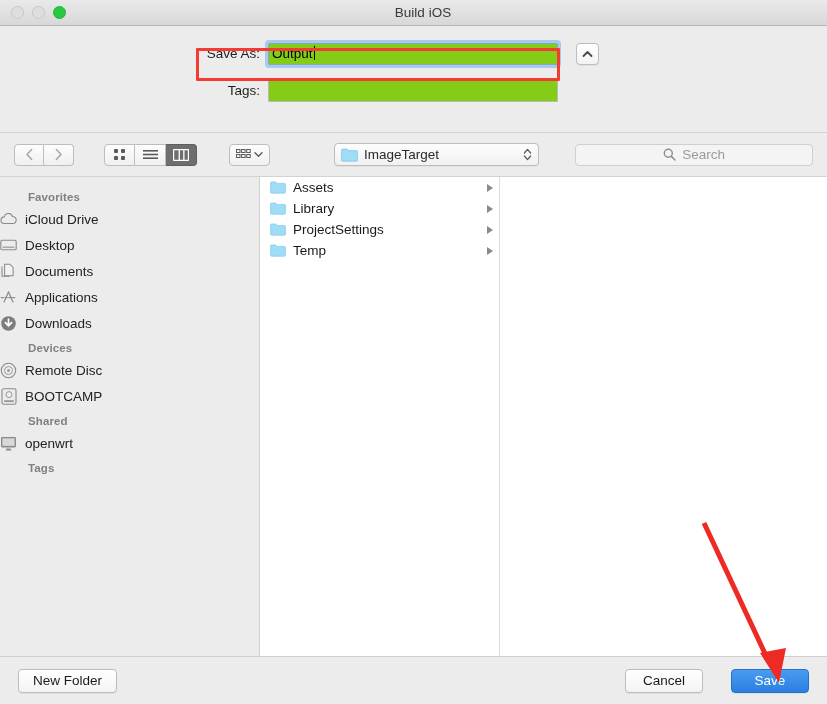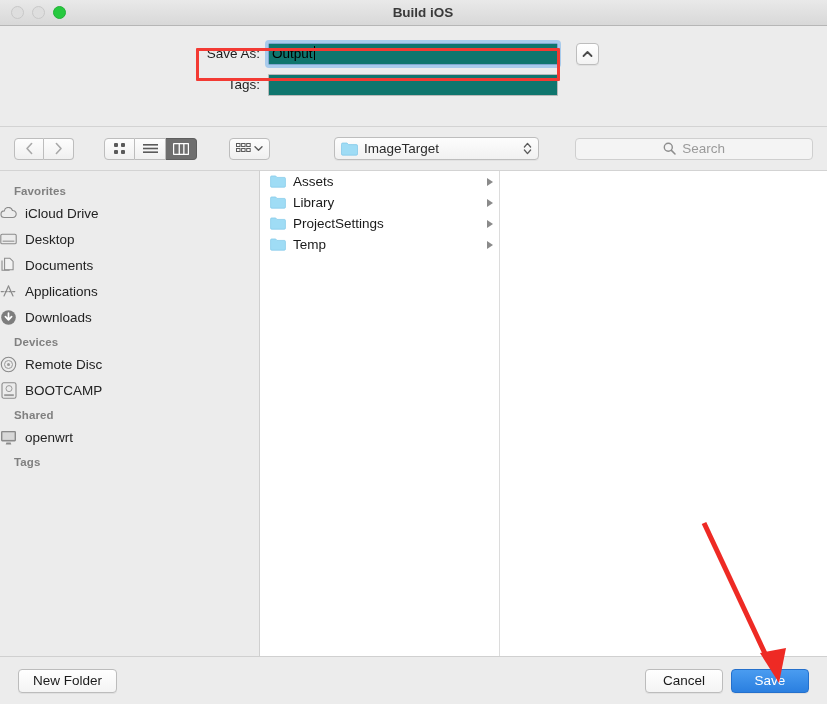--- a/index.html
+++ b/index.html
@@ -25,39 +25,39 @@
     border-bottom: 1px solid #b6b6b6;
     flex: none;
   }
   .lights { position: absolute; left: 11px; top: 6px; display: flex; gap: 8px; }
   .light { width: 13px; height: 13px; border-radius: 50%; }
   .light.close   { background: #dedede; border: 1px solid #c8c8c8; }
   .light.min     { background: #dedede; border: 1px solid #c8c8c8; }
   .light.zoom    { background: #27c93f; border: 1px solid #23b238; }
   .title {
     line-height: 26px; text-align: center;
-    font-size: 13.5px; color: #3a3a3a; font-weight: 700; padding-left: 19px;
+    font-size: 13.5px; color: #3a3a3a; font-weight: 400; padding-left: 19px;
   }
 
   
   .form {
     flex: none;
     padding: 14px 0 12px 0;
     background: #ececec;
   }
-  .form-row { display: flex; align-items: center; height: 27px; margin-bottom: 4px; }
+  .form-row { display: flex; align-items: center; height: 27px; margin-bottom: 10px; }
   .form-row.tags-row { margin-bottom: 16px; }
   .form-label {
     width: 268px; text-align: right; padding-right: 8px;
     font-size: 13.5px; color: #1d1d1d;
   }
   .saveas-wrap { position: relative; display: flex; align-items: center; }
   .text-input {
     width: 290px; height: 22px;
-    border: 1px solid #b9b9b9; background: #0f766e; border-radius: 1px;
+    border: 1px solid #b9b9b9; background: #84cc16; border-radius: 1px;
     font-size: 13.5px; color: #000; padding: 0 3px;
     line-height: 20px;
   }
   .text-input.focused {
     outline: 3px solid #a8cbec; outline-offset: 0px;
     border-color: #7fa7d0;
   }
   .caret {
     display:inline-block; width:1px; height:14px; background:#000;
     vertical-align: -2px; margin-left: 1px;
@@ -139,21 +139,21 @@
   .sidebar {
     width: 260px; flex: none;
     background: #ececec;
     border-right: 1px solid #d0d0d0;
     border-top: 1px solid #d3d3d3;
     padding-top: 8px;
     overflow: hidden;
   }
   .sb-head {
     font-size: 11.5px; color: #808080; font-weight: bold;
-    padding: 6px 0 3px 14px; letter-spacing: .1px;
+    padding: 6px 0 3px 28px; letter-spacing: .1px;
   }
   .sb-item {
     display: flex; align-items: center; gap: 8px;
     height: 26px; 
     font-size: 13.5px; color: #222;
   }
   .sb-icon { width: 17px; height: 17px; flex: none; display:flex; align-items:center; justify-content:center; }
 
   .filelist {
     flex: 1; display: flex;
@@ -183,21 +183,21 @@
     font-size: 13.5px; color: #1a1a1a;
     display: flex; align-items: center; justify-content: center;
     box-shadow: 0 1px 0 rgba(0,0,0,.05);
     font-family: "Liberation Sans", sans-serif;
   }
   .btn.primary {
     background: linear-gradient(to bottom,#4a9cf0,#2a7fe0);
     border-color: #2470cc; color: #fff;
   }
   .spacer { flex: 1; }
-  .footer-right { display: flex; gap: 8px; justify-content: space-between; }
+  .footer-right { display: flex; gap: 28px; justify-content: space-between; }
 
   
   .arrow-svg { position: absolute; left: 0; top: 0; width: 827px; height: 704px; pointer-events: none; }
 </style>
 </head>
 <body>
 
 <div class="window">
 
   <div class="titlebar">

